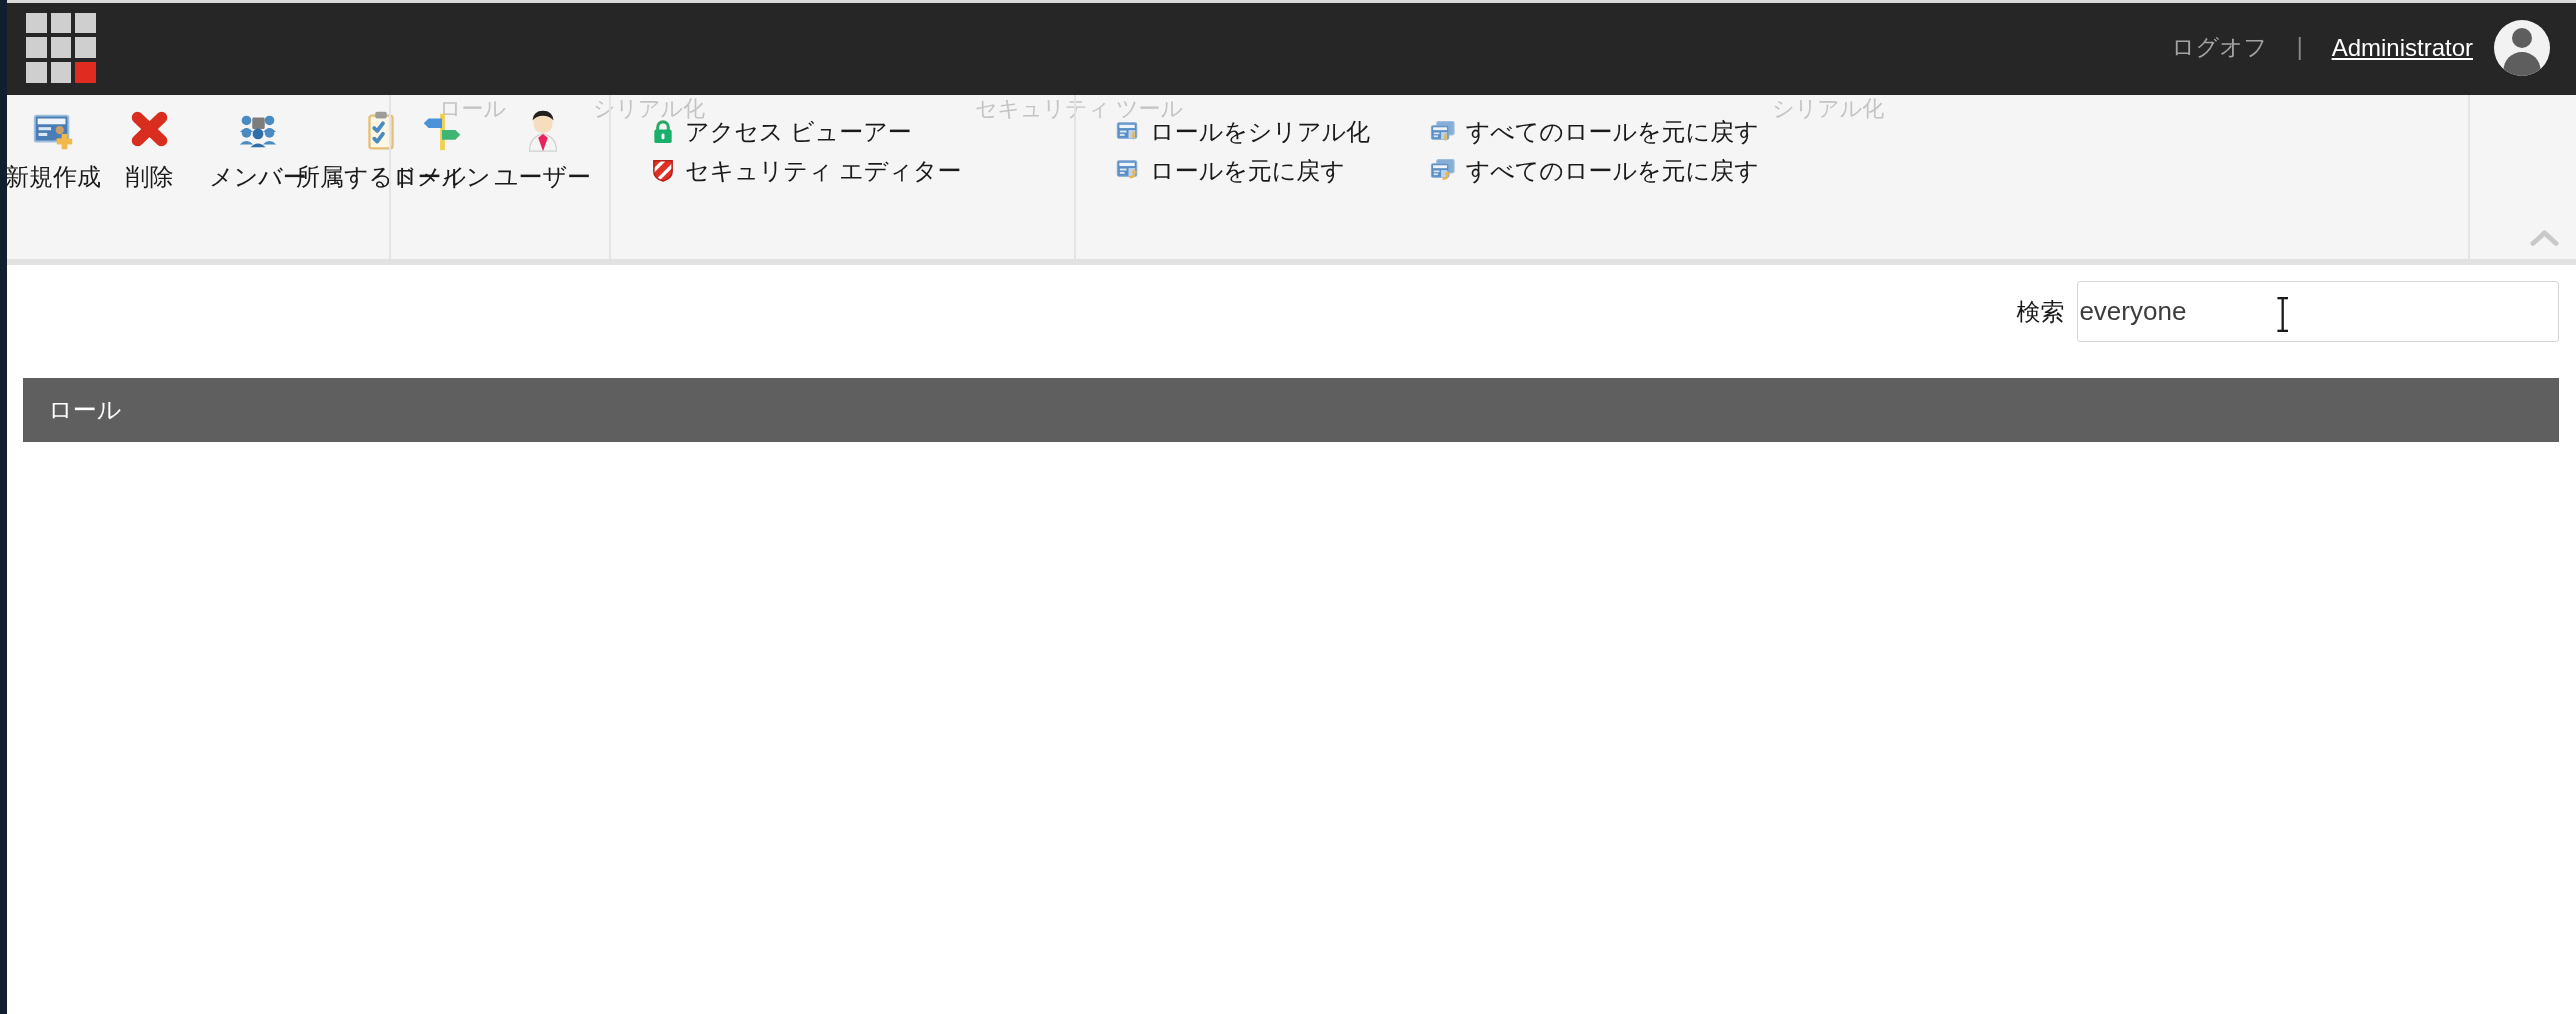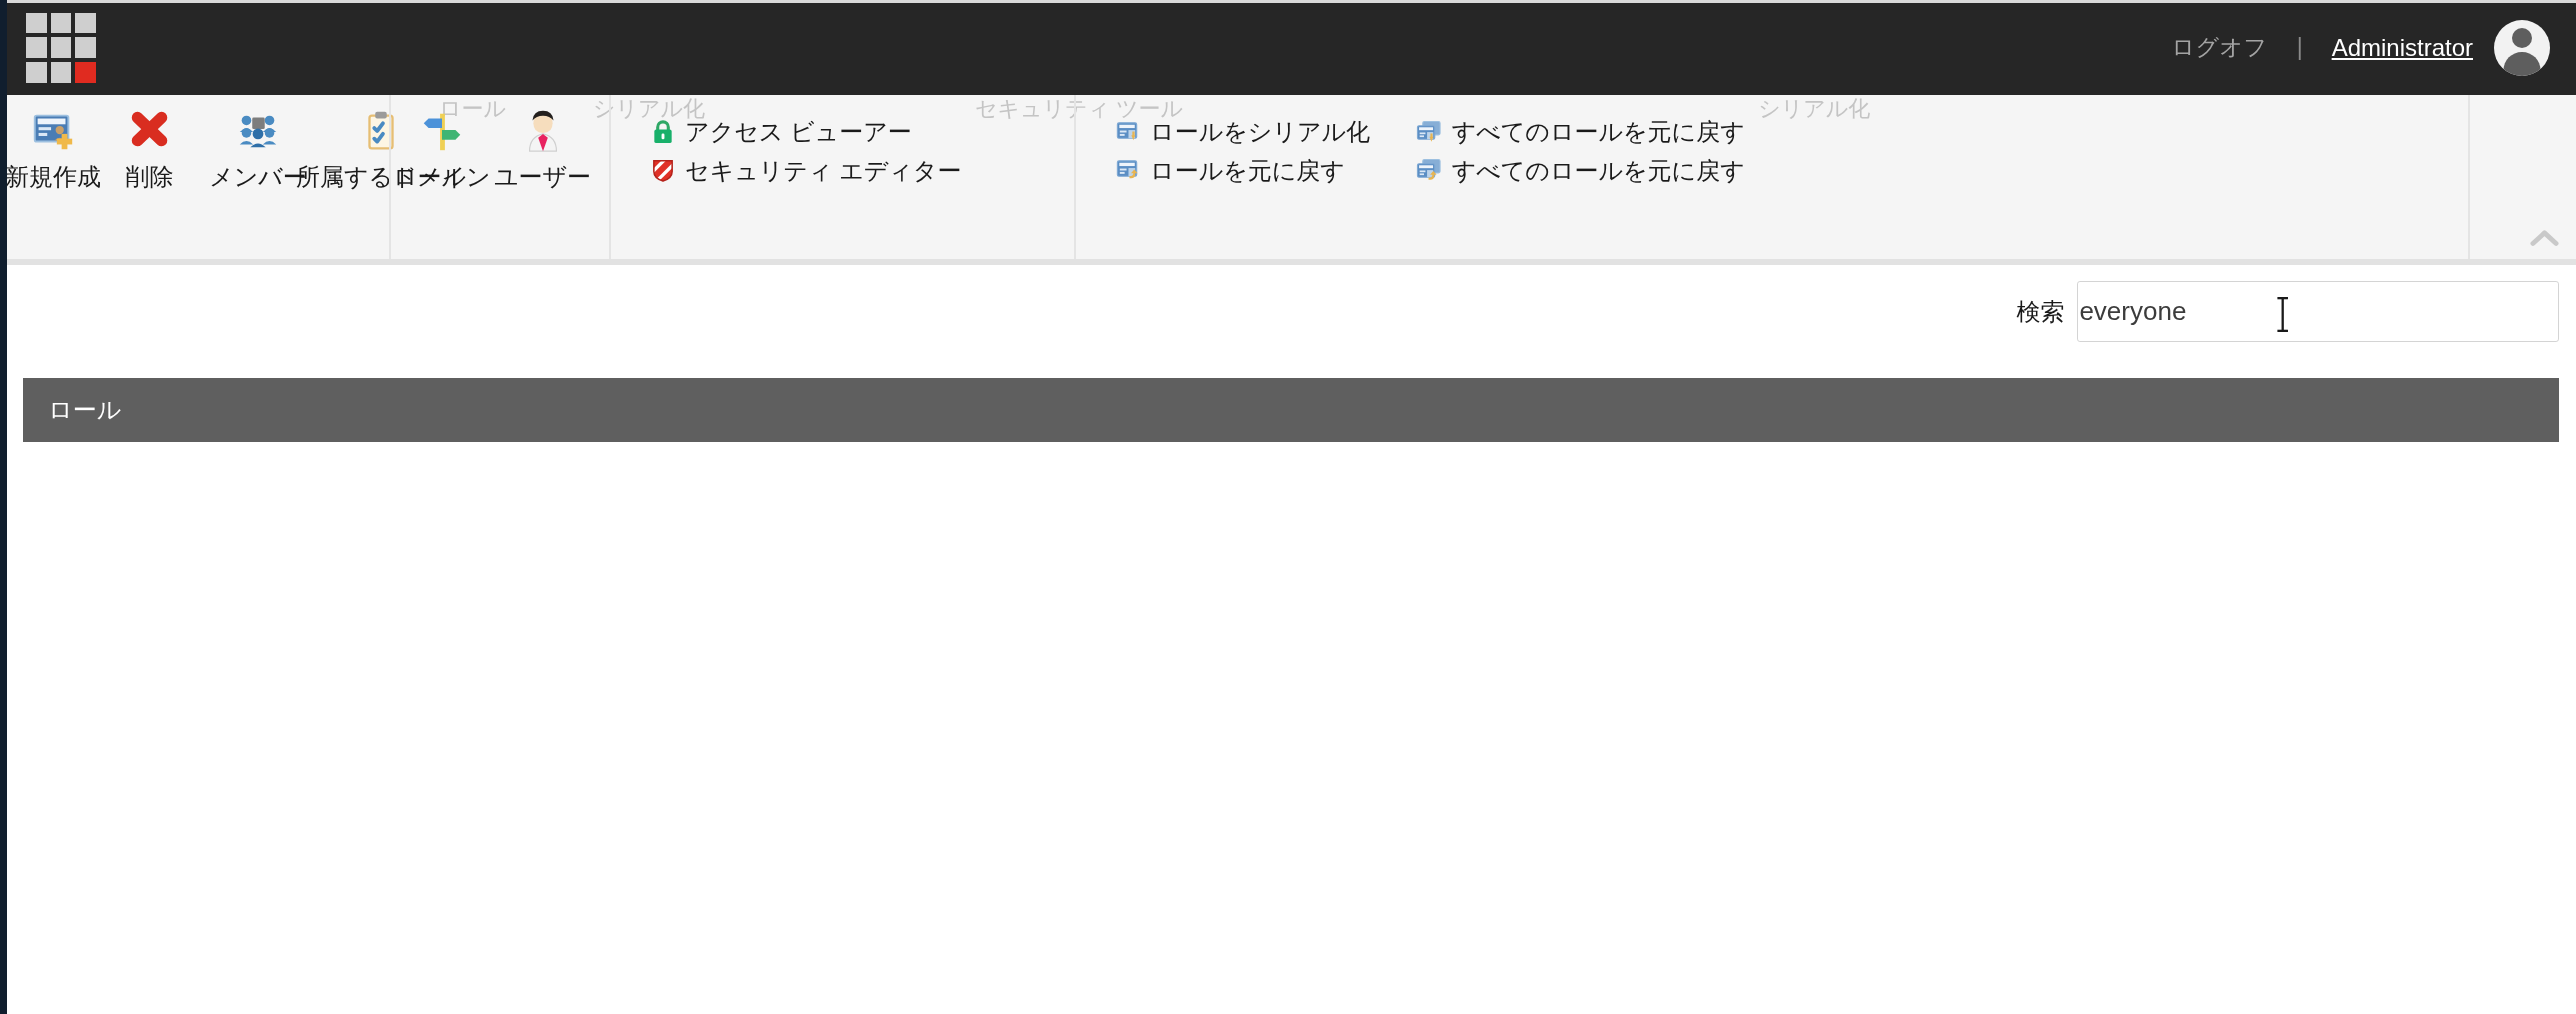--- a/index.html
+++ b/index.html
@@ -451,21 +451,21 @@
               </span>
               <span class="caption">セキュリティ エディター</span>
             </button>
 
           </div>
         </div>
         <div class="rgroup-label">セキュリティ ツール</div>
       </div>
 
       <div class="rgroup" style="width:876px">
-        <div class="rgroup-body" style="padding-left:25px; gap:19px">
+        <div class="rgroup-body" style="padding-left:25px; gap:33px">
 
           <div class="stack">
             <button class="smallbtn">
               <span class="glyph">
                 <svg width="26" height="26" viewBox="0 0 27 27">
                   <rect x="2.5" y="4" width="20" height="16" rx="1.6" fill="#5b8ec4" stroke="#7fa9d4" stroke-width="1.2"></rect>
                   <rect x="4.5" y="6" width="16" height="3.4" fill="#eef4fb"></rect>
                   <rect x="5" y="12" width="7" height="2" fill="#dbe8f6"></rect>
                   <rect x="5" y="15.5" width="5" height="2" fill="#dbe8f6"></rect>
                   <rect x="14" y="11.5" width="7" height="8.5" fill="#bcd3ea"></rect>

